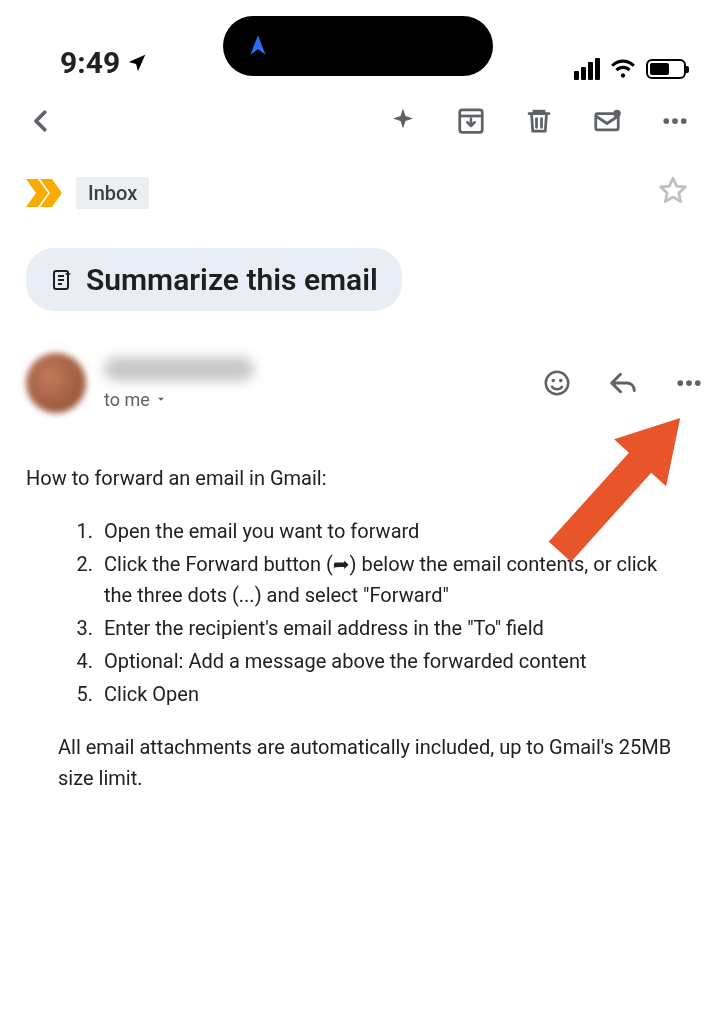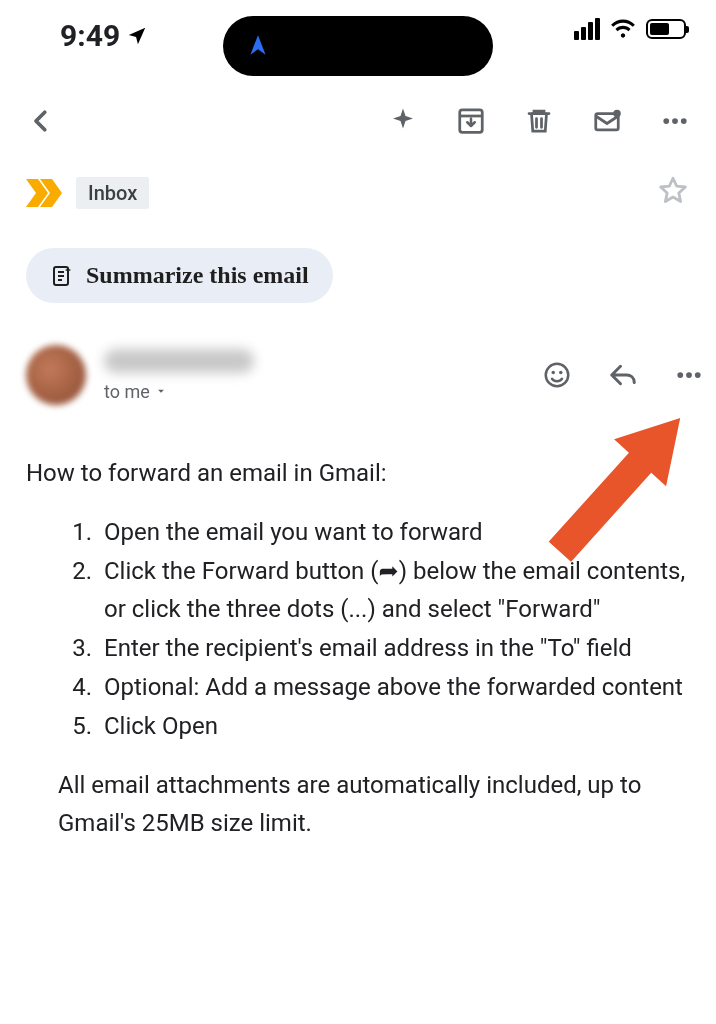--- a/index.html
+++ b/index.html
@@ -9,21 +9,21 @@
       background: #fff;
       font-family: -apple-system, BlinkMacSystemFont, 'Segoe UI', Roboto, Arial, sans-serif;
       color: #202124;
       overflow: hidden;
       position: relative;
     }
 
     
     .status-bar {
       display: flex;
-      align-items: flex-start;
+      align-items: flex-end;
       justify-content: space-between;
       padding: 18px 30px 0 60px;
       height: 80px;
     }
     .status-time {
       font-size: 30px;
       font-weight: 700;
       display: flex;
       align-items: center;
       gap: 6px;
@@ -121,24 +121,23 @@
       display: inline-flex;
       align-items: center;
       gap: 12px;
       background: #e9eef6;
       border-radius: 28px;
       padding: 14px 24px;
       margin: 28px 0 0 26px;
       cursor: pointer;
     }
     .summarize-chip-text {
-      font-size: 24px;
+      font-size: 30px;
       font-weight: 600;
       color: #1f1f1f;
-      font-family: Liberation Serif, serif;
     }
 
     
     .sender-row {
       display: flex;
       align-items: center;
       padding: 42px 12px 0 26px;
       gap: 18px;
     }
     .avatar {
@@ -168,21 +167,21 @@
       margin-left: auto;
       display: flex;
       align-items: center;
       gap: 36px;
       color: #5f6368;
     }
 
     
     .email-body {
       padding: 50px 26px 0 26px;
-      font-size: 24px;
+      font-size: 20px;
       line-height: 1.55;
       color: #202124;
     }
     .email-body ol {
       padding-left: 72px;
       margin: 22px 0;
     }
     .email-body ol li {
       padding-left: 6px;
       margin-bottom: 2px;

